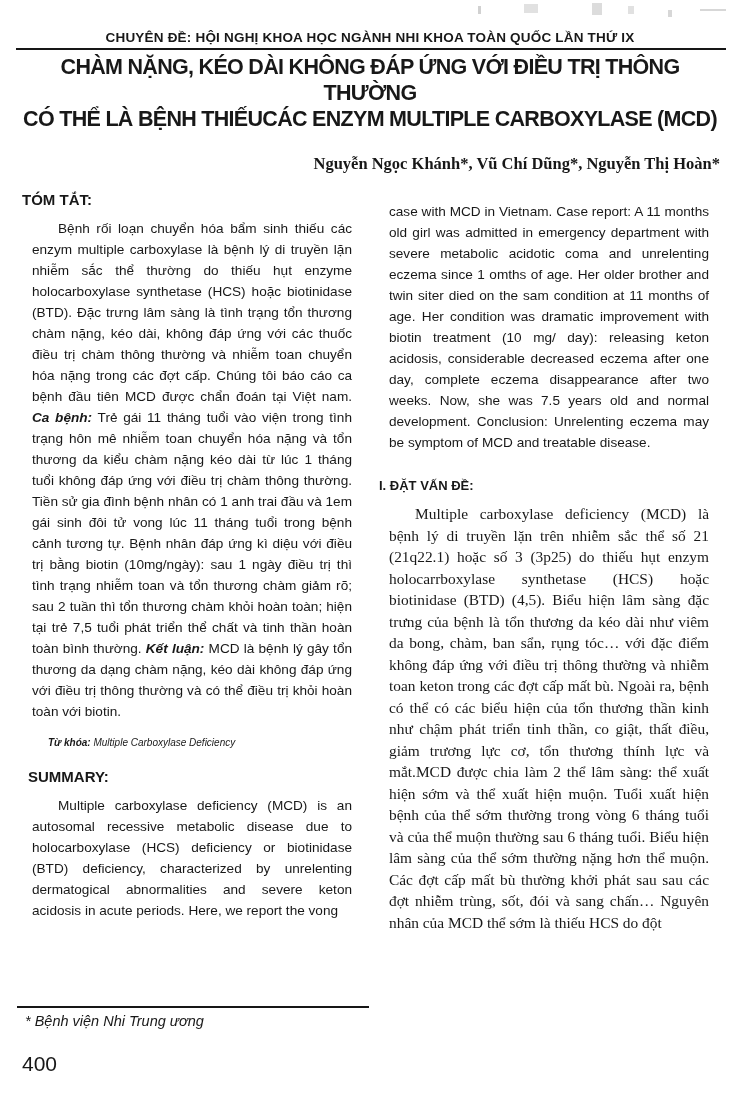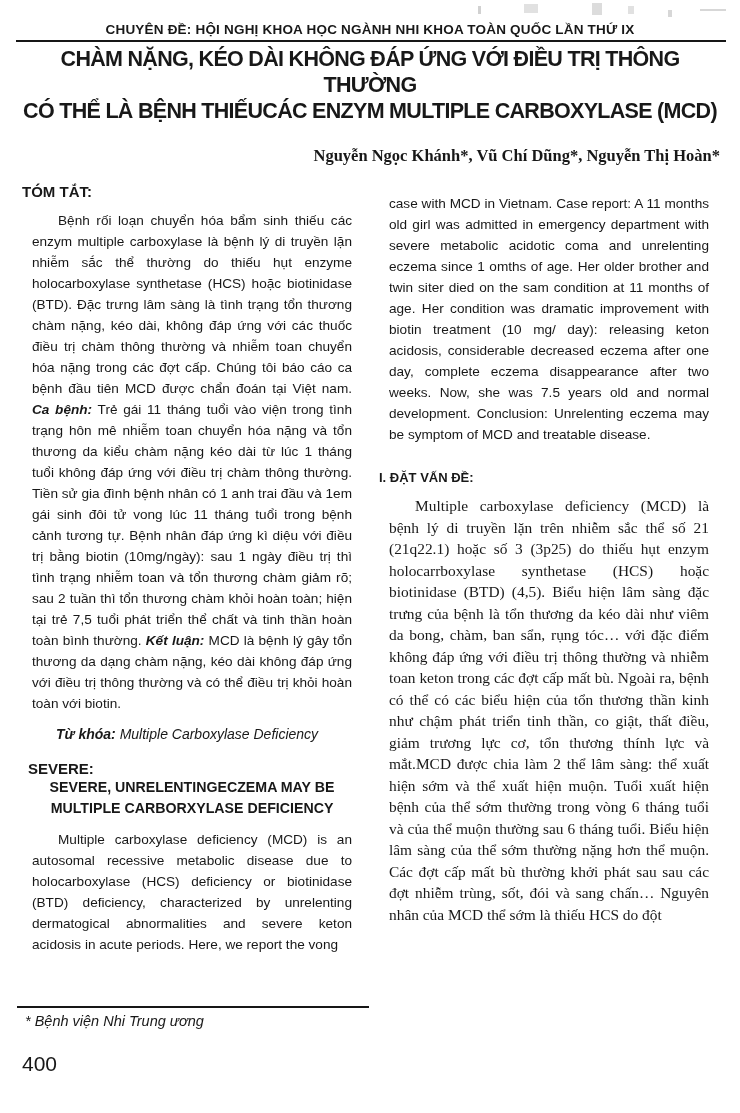--- a/index.html
+++ b/index.html
@@ -19,21 +19,21 @@
   
   .noise { position: absolute; background: #9a9a9a; opacity: .45; }
   .n1 { left: 478px; top: 6px;  width: 3px;  height: 8px; }
   .n2 { left: 524px; top: 4px;  width: 14px; height: 9px; opacity: .3; }
   .n3 { left: 592px; top: 3px;  width: 10px; height: 12px; opacity: .35; }
   .n4 { left: 628px; top: 6px;  width: 6px;  height: 8px; opacity: .3; }
   .n5 { left: 668px; top: 10px; width: 4px;  height: 7px; opacity: .4; }
   .n6 { left: 700px; top: 9px;  width: 26px; height: 2px; opacity: .4; }
 
   .header-line {
-    margin: 0 30px; padding-top: 22px;
+    margin: 0 30px; padding-top: 30px;
     text-align: center;
     font-weight: bold;
     font-size: 13.5px;
     letter-spacing: .2px;
   }
   .header-rule {
     margin: 3px 14px 0 16px;
     border: 0; border-top: 2.5px solid #161616;
     height: 0;
   }
@@ -68,22 +68,22 @@
     margin: 10px;
     font-size: 13.6px;
     line-height: 21px;
     text-align: justify;
     text-indent: 26px;
   }
   .no-indent { text-indent: 0; }
   .bi { font-weight: bold; font-style: italic; }
   .it { font-style: italic; }
   .keywords {
-    margin: 8px;
-    font-size: 14px;
+    margin: 0;
+    font-size: 10px;
     line-height: 21px;
     text-indent: 26px;
   }
   .summary-h {
     margin: 15px 0 0 6px;
     font-size: 15px;
     font-weight: bold;
   }
   .summary-sub {
     text-align: center;
@@ -145,25 +145,21 @@
 
   <div class="columns">
 
     <div class="col">
       <h2 class="sec-h">TÓM TẮT:</h2>
 
       <p class="body-p"><span>Bệnh rối loạn chuyển hóa bẩm sinh thiếu các enzym multiple carboxylase là bệnh lý di truyền lặn nhiễm sắc thể thường do thiếu hụt enzyme holocarboxylase synthetase (HCS) hoặc biotinidase (BTD). Đặc trưng lâm sàng là tình trạng tổn thương chàm nặng, kéo dài, không đáp ứng với các thuốc điều trị chàm thông thường và nhiễm toan chuyển hóa nặng trong các đợt cấp. Chúng tôi báo cáo ca bệnh đầu tiên MCD được chẩn đoán tại Việt nam. </span><span class="bi">Ca bệnh:</span><span> Trẻ gái 11 tháng tuổi vào viện trong tình trạng hôn mê nhiễm toan chuyển hóa nặng và tổn thương da kiểu chàm nặng kéo dài từ lúc 1 tháng tuổi không đáp ứng với điều trị chàm thông thường. Tiền sử gia đình bệnh nhân có 1 anh trai đầu và 1em gái sinh đôi tử vong lúc 11 tháng tuổi trong bệnh cảnh tương tự. Bệnh nhân đáp ứng kì diệu với điều trị bằng biotin (10mg/ngày): sau 1 ngày điều trị thì tình trạng nhiễm toan và tổn thương chàm giảm rõ; sau 2 tuần thì tổn thương chàm khỏi hoàn toàn; hiện tại trẻ 7,5 tuổi phát triển thể chất và tinh thần hoàn toàn bình thường. </span><span class="bi">Kết luận:</span><span> MCD là bệnh lý gây tổn thương da dạng chàm nặng, kéo dài không đáp ứng với điều trị thông thường và có thể điều trị khỏi hoàn toàn với biotin.</span></p>
 
       <p class="keywords"><span class="bi">Từ khóa:</span><span class="it"> Multiple Carboxylase Deficiency</span></p>
 
-      <h2 class="summary-h">SEVERE:</h2>
-      <div class="summary-sub">
-        <div>SEVERE, UNRELENTINGECZEMA MAY BE</div>
-        <div>MULTIPLE CARBORXYLASE DEFICIENCY</div>
-      </div>
+      <h2 class="summary-h">SUMMARY:</h2>
 
       <p class="body-p">Multiple carboxylase deficiency (MCD) is an autosomal recessive metabolic disease due to holocarboxylase (HCS) deficiency or biotinidase (BTD) deficiency, characterized by unrelenting dermatogical abnormalities and severe keton acidosis in acute periods. Here, we report the vong</p>
     </div>
 
     <div class="col">
       <p class="body-p no-indent">case with MCD in Vietnam. Case report: A 11 months old girl was admitted in emergency department with severe metabolic acidotic coma and unrelenting eczema since 1 omths of age. Her older brother and twin siter died on the sam condition at 11 months of age. Her condition was dramatic improvement with biotin treatment (10 mg/ day): releasing keton acidosis, considerable decreased eczema after one day, complete eczema disappearance after two weeks. Now, she was 7.5 years old and normal development. Conclusion: Unrelenting eczema may be symptom of MCD and treatable disease.</p>
 
       <h2 class="intro-h">I. ĐẶT VẤN ĐỀ:</h2>
 
       <p class="body-p serif-p">Multiple carboxylase deficiency (MCD) là bệnh lý di truyền lặn trên nhiễm sắc thể số 21 (21q22.1) hoặc số 3 (3p25) do thiếu hụt enzym holocarrboxylase synthetase (HCS) hoặc biotinidase (BTD) (4,5). Biểu hiện lâm sàng đặc trưng của bệnh là tổn thương da kéo dài như viêm da bong, chàm, ban sẩn, rụng tóc… với đặc điểm không đáp ứng với điều trị thông thường và nhiễm toan keton trong các đợt cấp mất bù. Ngoài ra, bệnh có thể có các biểu hiện của tổn thương thần kinh như chậm phát triển tinh thần, co giật, thất điều, giảm trương lực cơ, tổn thương thính lực và mắt.MCD được chia làm 2 thể lâm sàng: thể xuất hiện sớm và thể xuất hiện muộn. Tuổi xuất hiện bệnh của thể sớm thường trong vòng 6 tháng tuổi và của thể muộn thường sau 6 tháng tuổi. Biểu hiện lâm sàng của thể sớm thường nặng hơn thể muộn. Các đợt cấp mất bù thường khởi phát sau sau các đợt nhiễm trùng, sốt, đói và sang chấn… Nguyên nhân của MCD thể sớm là thiếu HCS do đột</p>

